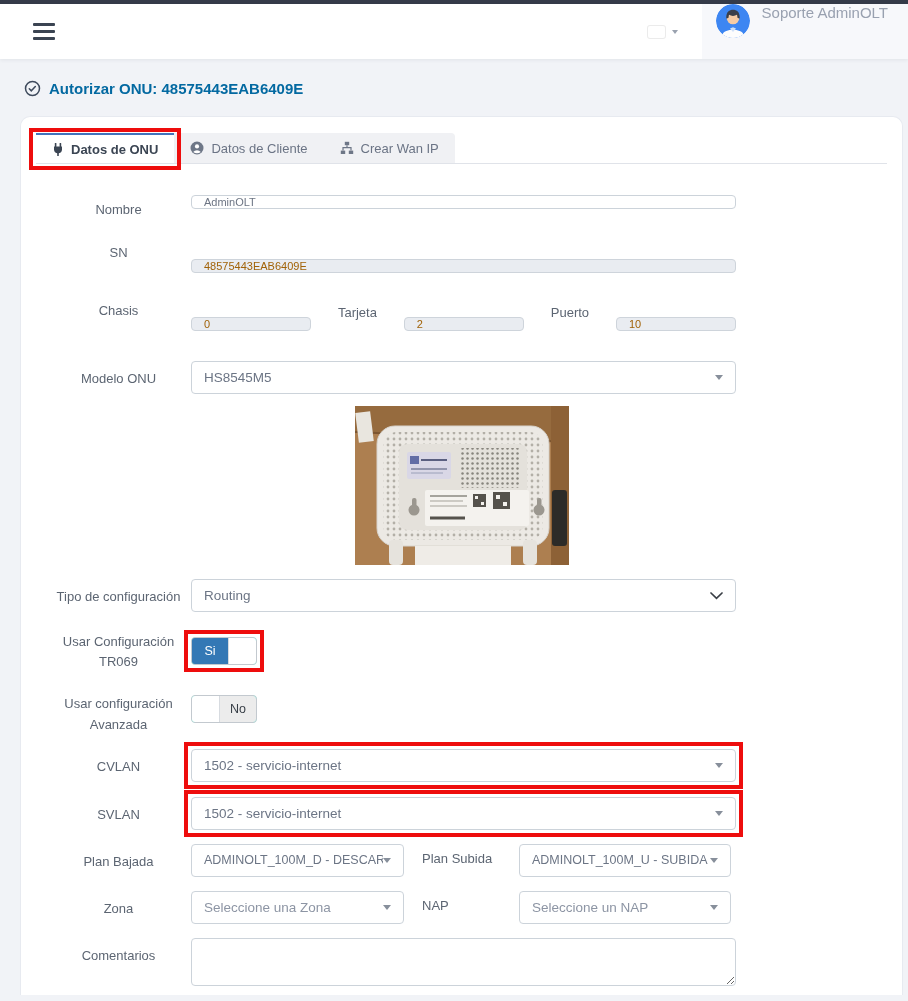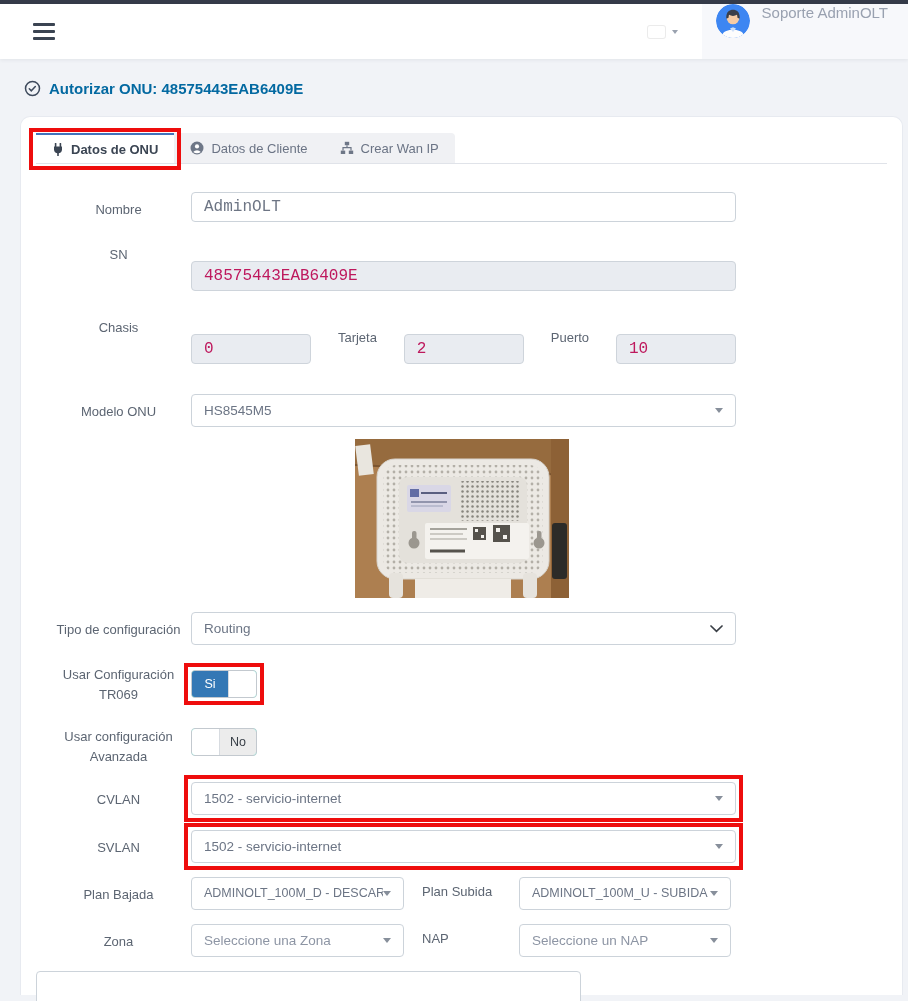--- a/index.html
+++ b/index.html
@@ -59,24 +59,24 @@
 
   
   .ringwrap { position: relative; }
   .ring { position: absolute; inset: -7px; border: 4px solid #ee0d0d; pointer-events: none; z-index: 4; }
 
   
   .frm-row { display: flex; margin-bottom: 15px; }
   .lbl { width: 155px; padding: 8px 0 0 10px; font-size: 13px; color: #5c6572; line-height: 1.55; flex-shrink: 0; text-align: center; }
   .ctrl { width: 545px; }
   .input {
-    width: 100%; height: 30px; border: 1px solid #ccd3da; border-radius: 4px;
-    padding: 0 12px; font-size: 16px; color: #6d7584; background: #fff; font-family: Liberation Mono, monospace; outline: none;
-  }
-  .input:disabled { background: #e9ecf1; border-color: #ced4db; color: #be185d; margin-top: 24px; }
+    width: 100%; height: 14px; border: 1px solid #ccd3da; border-radius: 4px;
+    padding: 0 12px; font-size: 11px; color: #6d7584; background: #fff; font-family: Liberation Sans, sans-serif; outline: none;
+  }
+  .input:disabled { background: #e9ecf1; border-color: #ced4db; color: #a16207; margin-top: 24px; }
   .mini { width: 120px; }
   .chasis-line { display: flex; align-items: center; justify-content: space-between; }
   .inline-lbl { font-size: 13px; color: #5c6572; }
   .sel {
     height: 33px; border: 1px solid #ccd3da; border-radius: 4px; background: #fff;
     display: flex; align-items: center; padding: 0 12px; font-size: 13.5px; color: #6c7585; cursor: pointer;
   }
   .sel .tri { margin-left: auto; width: 0; height: 0; border-left: 4px solid transparent; border-right: 4px solid transparent; border-top: 5px solid #878f9b; }
   .sel .placeholder { color: #8d95a4; }
   .nselect { cursor: pointer; }
@@ -342,20 +342,21 @@
       </div>
       <div class="lbl2">NAP</div>
       <div class="sel half2">
         <span class="placeholder">Seleccione un NAP</span>
         <span class="tri"></span>
       </div>
     </div>
   </div>
 
   <div class="frm-row mb20">
+    <div class="lbl">Comentarios</div>
     <div class="ctrl">
       <textarea class="txtarea" style=""></textarea>
     </div>
   </div>
 
   <div class="btn-row">
     <button class="btn btn-primary">Autorizar</button>
     <button class="btn btn-light">Cancelar</button>
   </div>
 

